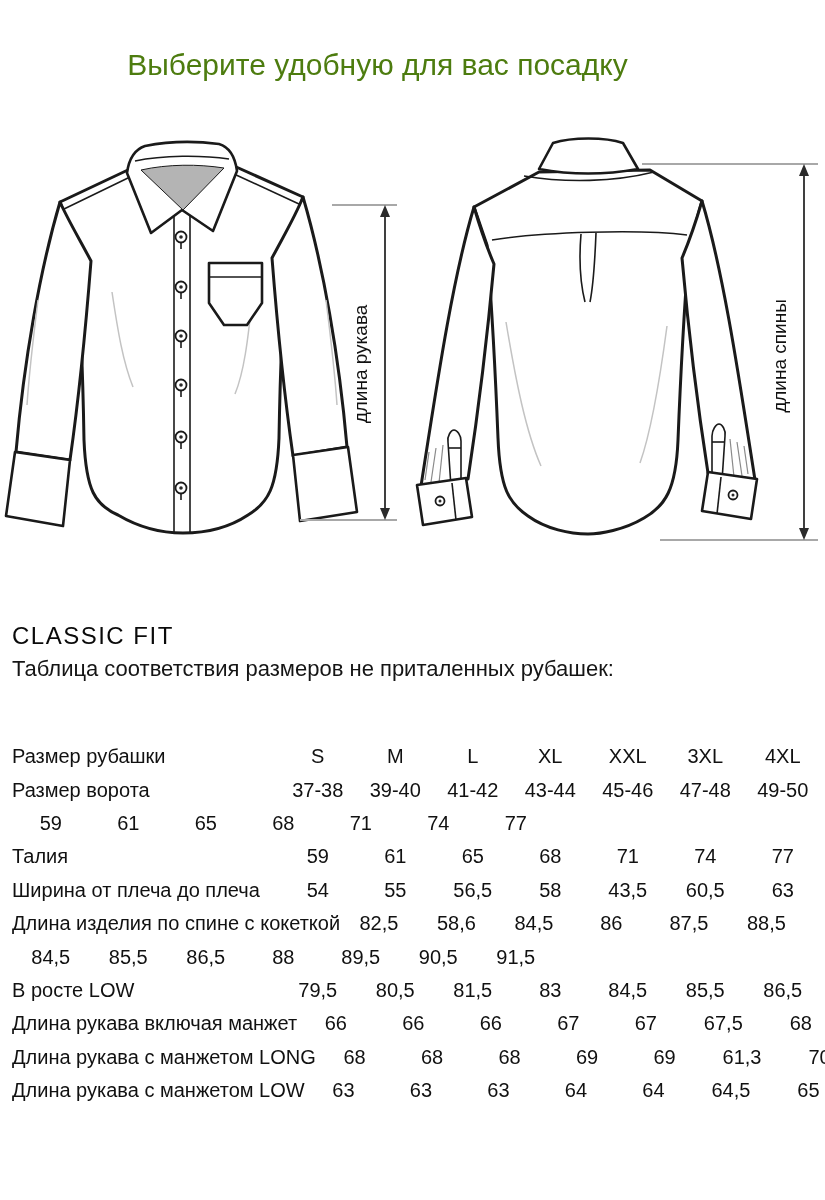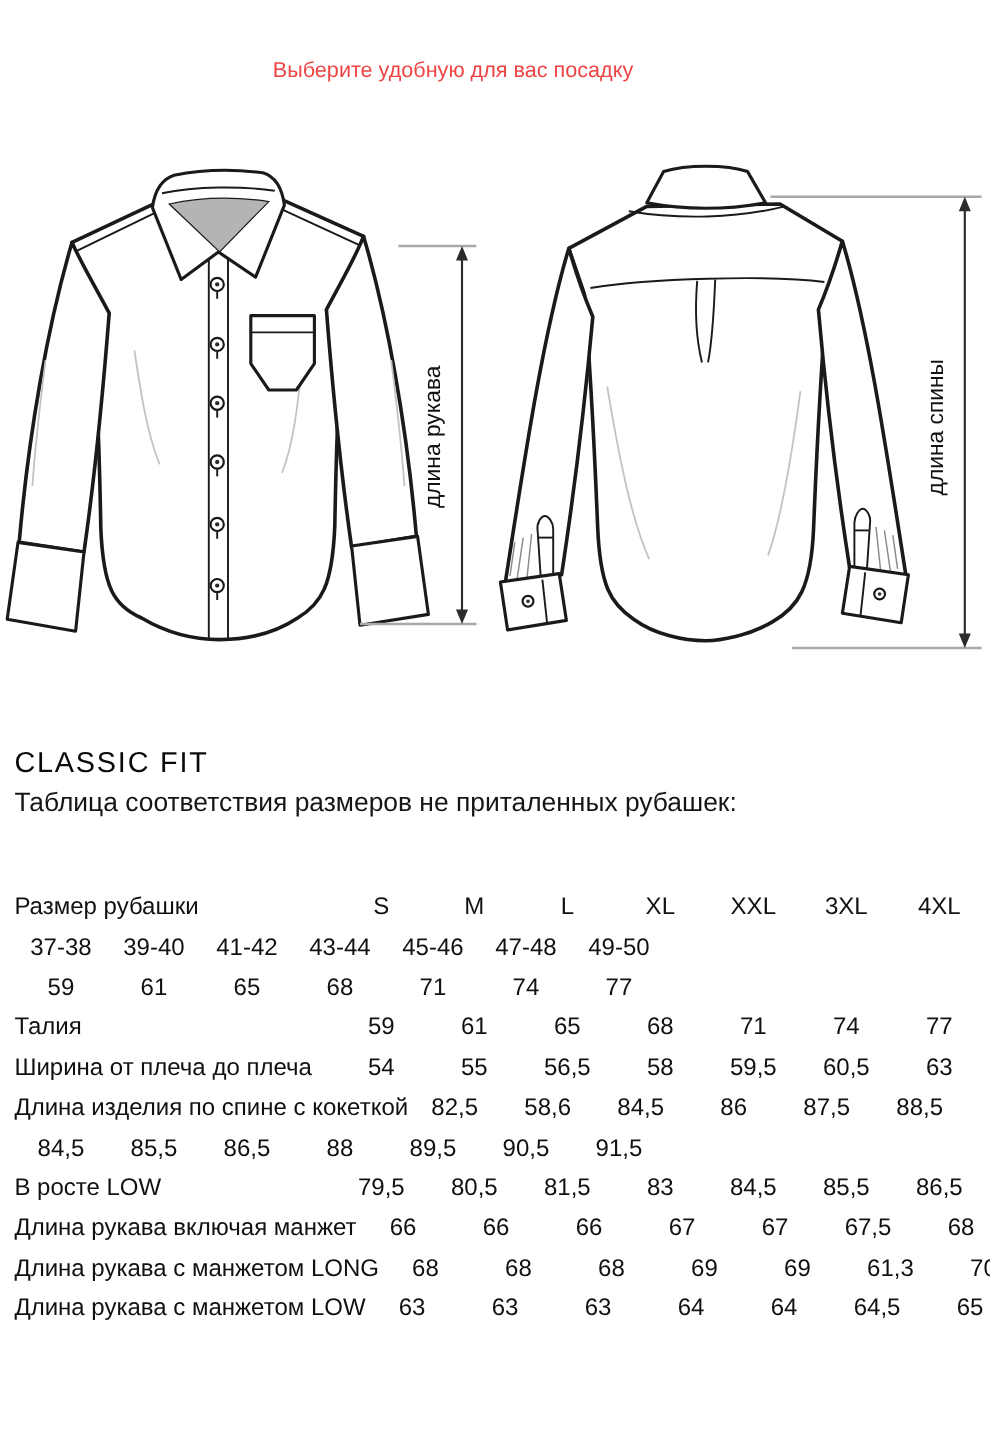--- a/index.html
+++ b/index.html
@@ -2,21 +2,21 @@
 <html><head>
 <meta charset="utf-8">
 <style>
   html,body { margin:0; padding:0; background:#fff; }
   .page {
     position:relative; width:825px; height:1200px; background:#ffffff;
     font-family:"Liberation Sans","DejaVu Sans",sans-serif; color:#111; overflow:hidden;
   }
   .title {
     position:absolute; top:48px; left:0; width:755px; text-align:center;
-    font-size:18px; color:#ef4444;
+    font-size:30px; color:#4d7c0f;
   }
   svg.diagram { position:absolute; top:120px; left:0; }
 
   .outline  { fill:#ffffff; stroke:#1a1a1a; stroke-width:3; stroke-linejoin:round; }
   .outline2 { fill:#ffffff; stroke:#1a1a1a; stroke-width:2.6; stroke-linejoin:round; }
   .detail   { fill:none; stroke:#1a1a1a; stroke-width:1.6; }
   .thin     { fill:none; stroke:#c3c3c3; stroke-width:1.5; }
   .pleat    { fill:none; stroke:#8a8a8a; stroke-width:1.2; }
   .shade    { fill:#b4b4b4; stroke:#1a1a1a; stroke-width:1; }
   .btn      { fill:#ffffff; stroke:#1a1a1a; stroke-width:1.8; }
@@ -189,20 +189,21 @@
         <div class="tlabel">Размер рубашки</div>
         <div class="tcell">S</div>
         <div class="tcell">M</div>
         <div class="tcell">L</div>
         <div class="tcell">XL</div>
         <div class="tcell">XXL</div>
         <div class="tcell">3XL</div>
         <div class="tcell">4XL</div>
       </div>
       <div class="trow">
+        <div class="tlabel">Размер ворота</div>
         <div class="tcell">37-38</div>
         <div class="tcell">39-40</div>
         <div class="tcell">41-42</div>
         <div class="tcell">43-44</div>
         <div class="tcell">45-46</div>
         <div class="tcell">47-48</div>
         <div class="tcell">49-50</div>
       </div>
       <div class="trow">
         <div class="tcell">59</div>
@@ -222,21 +223,21 @@
         <div class="tcell">71</div>
         <div class="tcell">74</div>
         <div class="tcell">77</div>
       </div>
       <div class="trow">
         <div class="tlabel">Ширина от плеча до плеча</div>
         <div class="tcell">54</div>
         <div class="tcell">55</div>
         <div class="tcell">56,5</div>
         <div class="tcell">58</div>
-        <div class="tcell">59,5</div>
+        <div class="tcell">43,5</div>
         <div class="tcell">60,5</div>
         <div class="tcell">63</div>
       </div>
       <div class="trow">
         <div class="tlabel">Длина изделия по спине с кокеткой</div>
         <div class="tcell">82,5</div>
         <div class="tcell">58,6</div>
         <div class="tcell">84,5</div>
         <div class="tcell">86</div>
         <div class="tcell">87,5</div>

